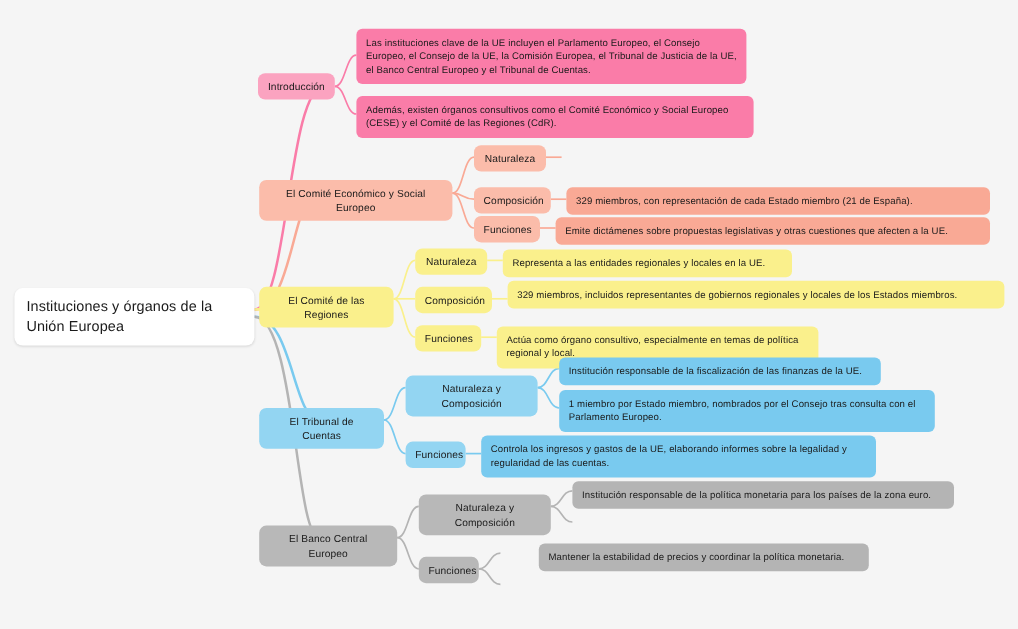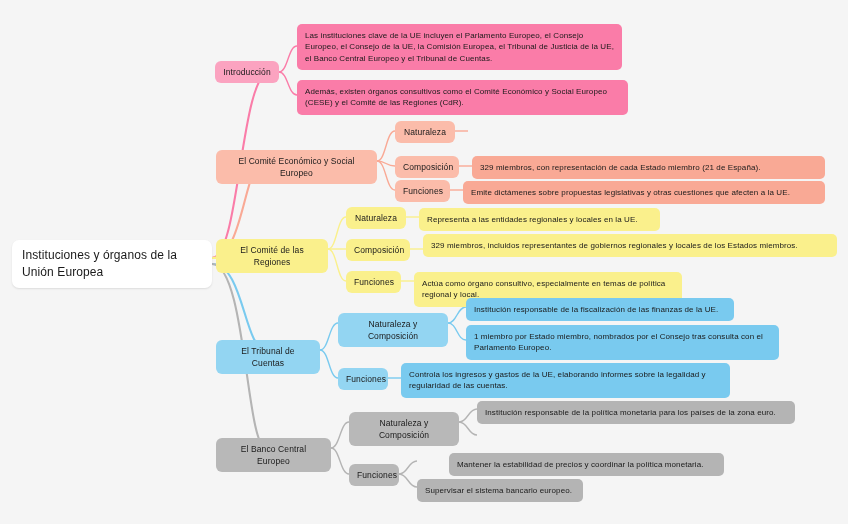--- a/index.html
+++ b/index.html
@@ -174,17 +174,14 @@
   </div>
   <div class="node l3 gray3" style="left:477px;top:401px;width:318px;">
     <span>Institución responsable de la política monetaria para los países de la zona euro.</span>
   </div>
   <div class="node l2 gray2" style="left:349px;top:464px;width:50px;justify-content:center;">
     <span style="text-align:center;">Funciones</span>
   </div>
   <div class="node l3 gray3" style="left:417px;top:453px;width:275px;margin-left:32px;">
     <span>Mantener la estabilidad de precios y coordinar la política monetaria.</span>
   </div>
-  <div class="node l3 gray3" style="left:417px;top:479px;width:166px;">
-    <span>Supervisar el sistema bancario europeo.</span>
-  </div>
 
 </div>
 
 </body></html>

